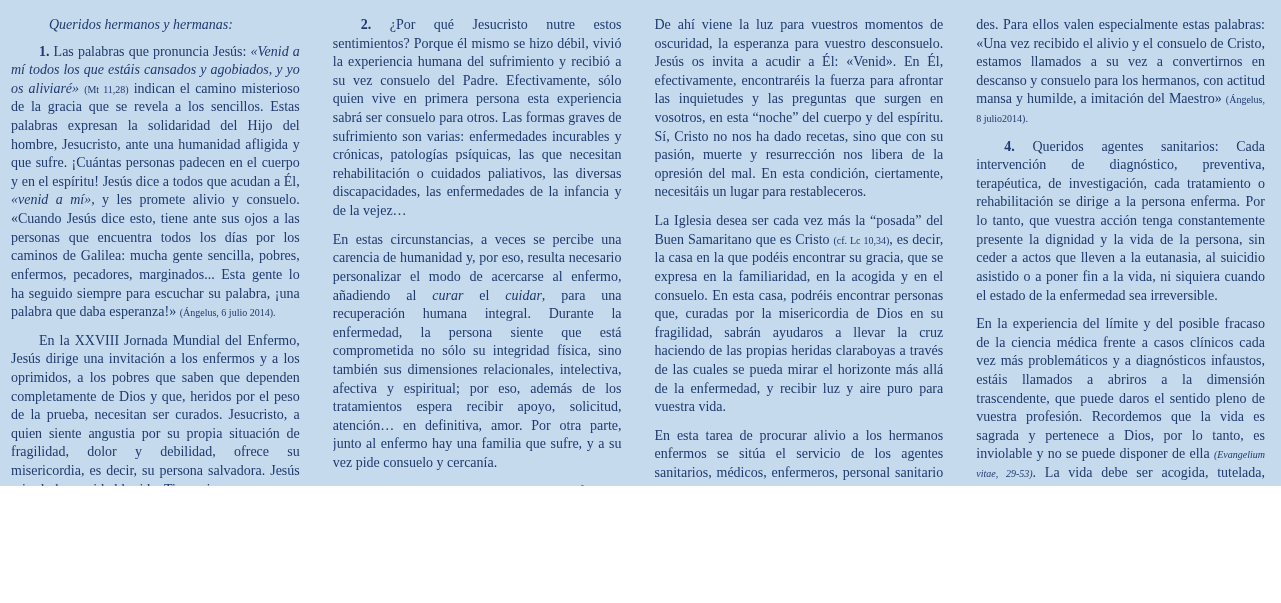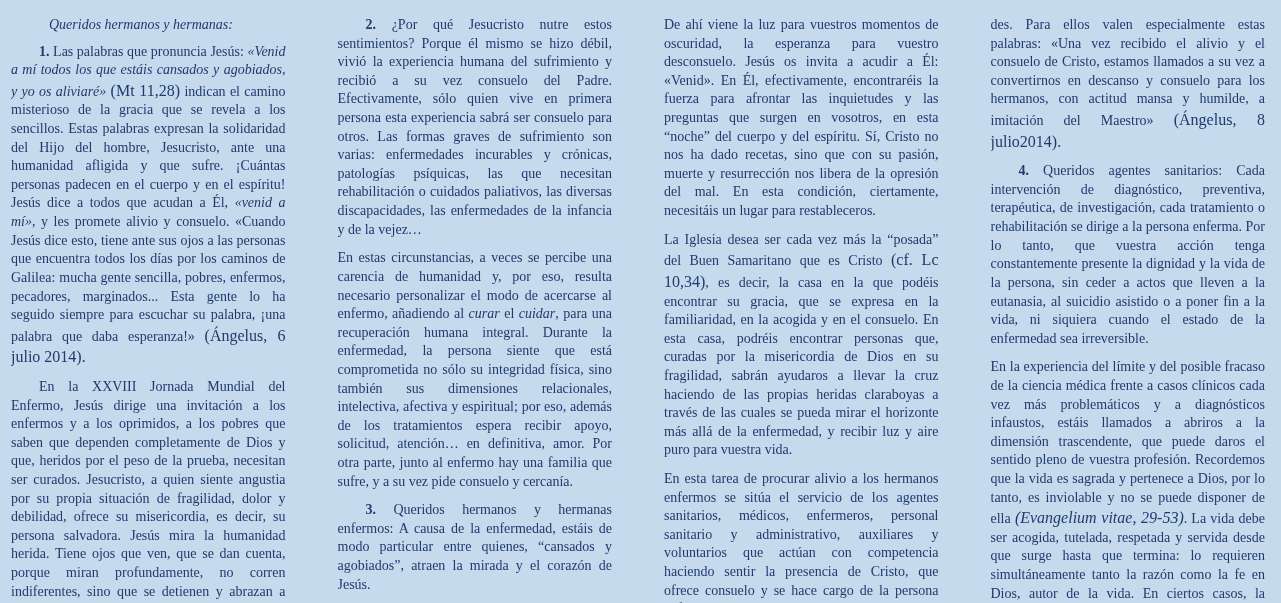--- a/index.html
+++ b/index.html
@@ -1,42 +1,42 @@
 <!DOCTYPE html>
 <html lang="es"><head>
 <meta charset="utf-8">
 <style>
   html, body { margin: 0; padding: 0; }
   .page {
     width: 1281px;
-    height: 603px;
+    height: 486px;
     box-sizing: border-box;
     background: #c6daed;
     color: #1f3a6d;
     font-family: "Liberation Serif", "DejaVu Serif", serif;
     font-size: 14px;
     line-height: 1.33;
     display: flex;
-    gap: 52px;
+    gap: 33px;
     padding: 16px 16px 0 11px;
     overflow: hidden;
   }
   .col {
     flex: 1 1 0;
     text-align: justify;
     hyphens: auto;
     -webkit-hyphens: auto;
     overflow: hidden;
   }
   .para { margin: 0 0 10px 0; }
   .para.indent { text-indent: 28px; }
   .para.salutation { text-indent: 38px; margin-bottom: 8px; }
   .b { font-weight: bold; }
   .i { font-style: italic; }
-  .cite { font-size: 16px; }
+  .cite { font-size: 10px; }
   .cite.i { font-style: italic; }
 </style>
 </head>
 <body>
 
 <div class="page" style="background: rgb(198, 218, 237); color: rgb(31, 58, 109);">
 
   <div class="col">
     <p class="para salutation"><span class="i">Queridos hermanos y hermanas:</span></p>
     <p class="para indent"><span class="b">1. </span><span>Las palabras que pronuncia Jesús: </span><span class="i">«Venid a mí todos los que estáis cansados y agobiados, y yo os aliviaré» </span><span class="cite">(Mt 11,28)</span><span> indican el camino misterioso de la gracia que se revela a los sencillos. Estas palabras expresan la solidaridad del Hijo del hombre, Jesucristo, ante una humanidad afligida y que sufre. ¡Cuántas personas padecen en el cuerpo y en el espíritu! Jesús dice a todos que acudan a Él, </span><span class="i">«venid a mí»</span><span>, y les promete alivio y consuelo. «Cuando Jesús dice esto, tiene ante sus ojos a las personas que encuentra todos los días por los caminos de Galilea: mucha gente sencilla, pobres, enfermos, pecadores, marginados... Esta gente lo ha seguido siempre para escuchar su palabra, ¡una palabra que daba esperanza!» </span><span class="cite">(Ángelus, 6 julio 2014).</span></p>

